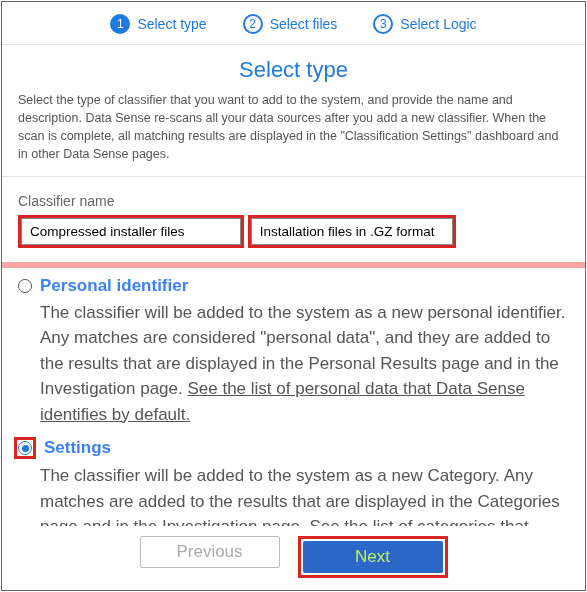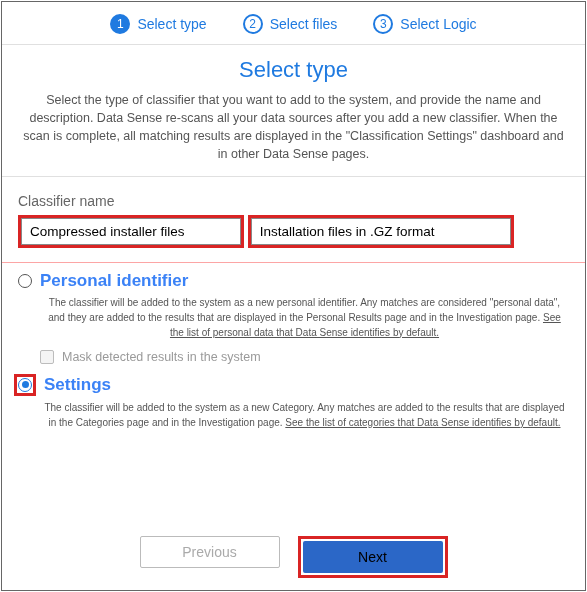--- a/index.html
+++ b/index.html
@@ -57,45 +57,44 @@
     color: #1f7ae0;
     font-weight: 400;
     padding: 12px 0 8px;
   }
   .intro {
     padding: 0 16px 12px;
     color: #555;
     font-size: 12.5px;
     line-height: 1.45;
     border-bottom: 1px solid #e0e0e0;
-    text-align: center;
   }
   .form-area {
     padding: 10px 16px 6px;
-    border-bottom: 1px solid #fca5a5;
+    border-bottom: 6px solid #fca5a5;
   }
   .field-label {
     color: #666;
     font-size: 14px;
     margin: 6px 0 6px;
   }
   .input-wrap {
     border: 3px solid #d92424;
     display: inline-block;
     padding: 0;
     margin-bottom: 8px;
   }
   .text-input {
     border: 1px solid #888;
     padding: 5px 8px;
     font-size: 13.5px;
     width: 220px;
     font-family: Liberation Sans, sans-serif;
   }
-  .text-input.wide { width: 260px; }
+  .text-input.wide { width: 202px; }
   .options {
     padding: 8px 16px 4px;
     overflow-y: auto;
   }
   .option {
     margin-bottom: 10px;
   }
   .option-head {
     display: flex;
     align-items: center;
@@ -130,24 +129,23 @@
     background: #1f7ae0;
     border-radius: 50%;
   }
   .option-title {
     font-weight: 700;
     font-size: 17px;
     color: #3b82f6;
   }
   .option-desc {
     color: #555;
-    font-size: 10px;
+    font-size: 17px;
     line-height: 1.5;
     padding-left: 22px;
-    text-align: center;
   }
   .option-desc .link {
     text-decoration: underline;
     color: #555;
   }
   .sub-check {
     display: flex;
     align-items: center;
     gap: 8px;
     margin: 10px 0 6px 22px;
@@ -164,39 +162,39 @@
   .footer {
     display: flex;
     justify-content: center;
     gap: 18px;
     padding: 10px 0 12px;
     margin-top: auto;
   }
   .btn {
     width: 140px;
     height: 32px;
-    font-size: 14px;
+    font-size: 17px;
     border-radius: 2px;
     display: flex;
     align-items: center;
     justify-content: center;
     cursor: pointer;
   }
   .btn-prev {
     border: 1px solid #bbb;
     background: #fff;
     color: #aaa;
   }
   .btn-next-wrap {
     border: 3px solid #d92424;
     padding: 2px;
   }
   .btn-next {
     background: #2b67c7;
-    color: #000000;
+    color: #bef264;
     border: none;
   }
 </style>
 </head>
 <body>
 
 <div class="container">
 
   <div class="stepper">
     <div class="step active">
@@ -232,24 +230,20 @@
     <div class="option">
       <div class="option-head">
         <span class="radio-wrap">
           <span class="radio"></span>
         </span>
         <span class="option-title">Personal identifier</span>
       </div>
       <div class="option-desc">
         <span>The classifier will be added to the system as a new personal identifier. Any matches are considered "personal data", and they are added to the results that are displayed in the Personal Results page and in the Investigation page. </span><span class="link">See the list of personal data that Data Sense identifies by default.</span>
       </div>
-      <div class="sub-check">
-        <span class="checkbox"></span>
-        <span>Mask detected results in the system</span>
-      </div>
     </div>
 
     <div class="option">
       <div class="option-head">
         <span class="radio-wrap highlighted">
           <span class="radio checked"></span>
         </span>
         <span class="option-title">Settings</span>
       </div>
       <div class="option-desc">

